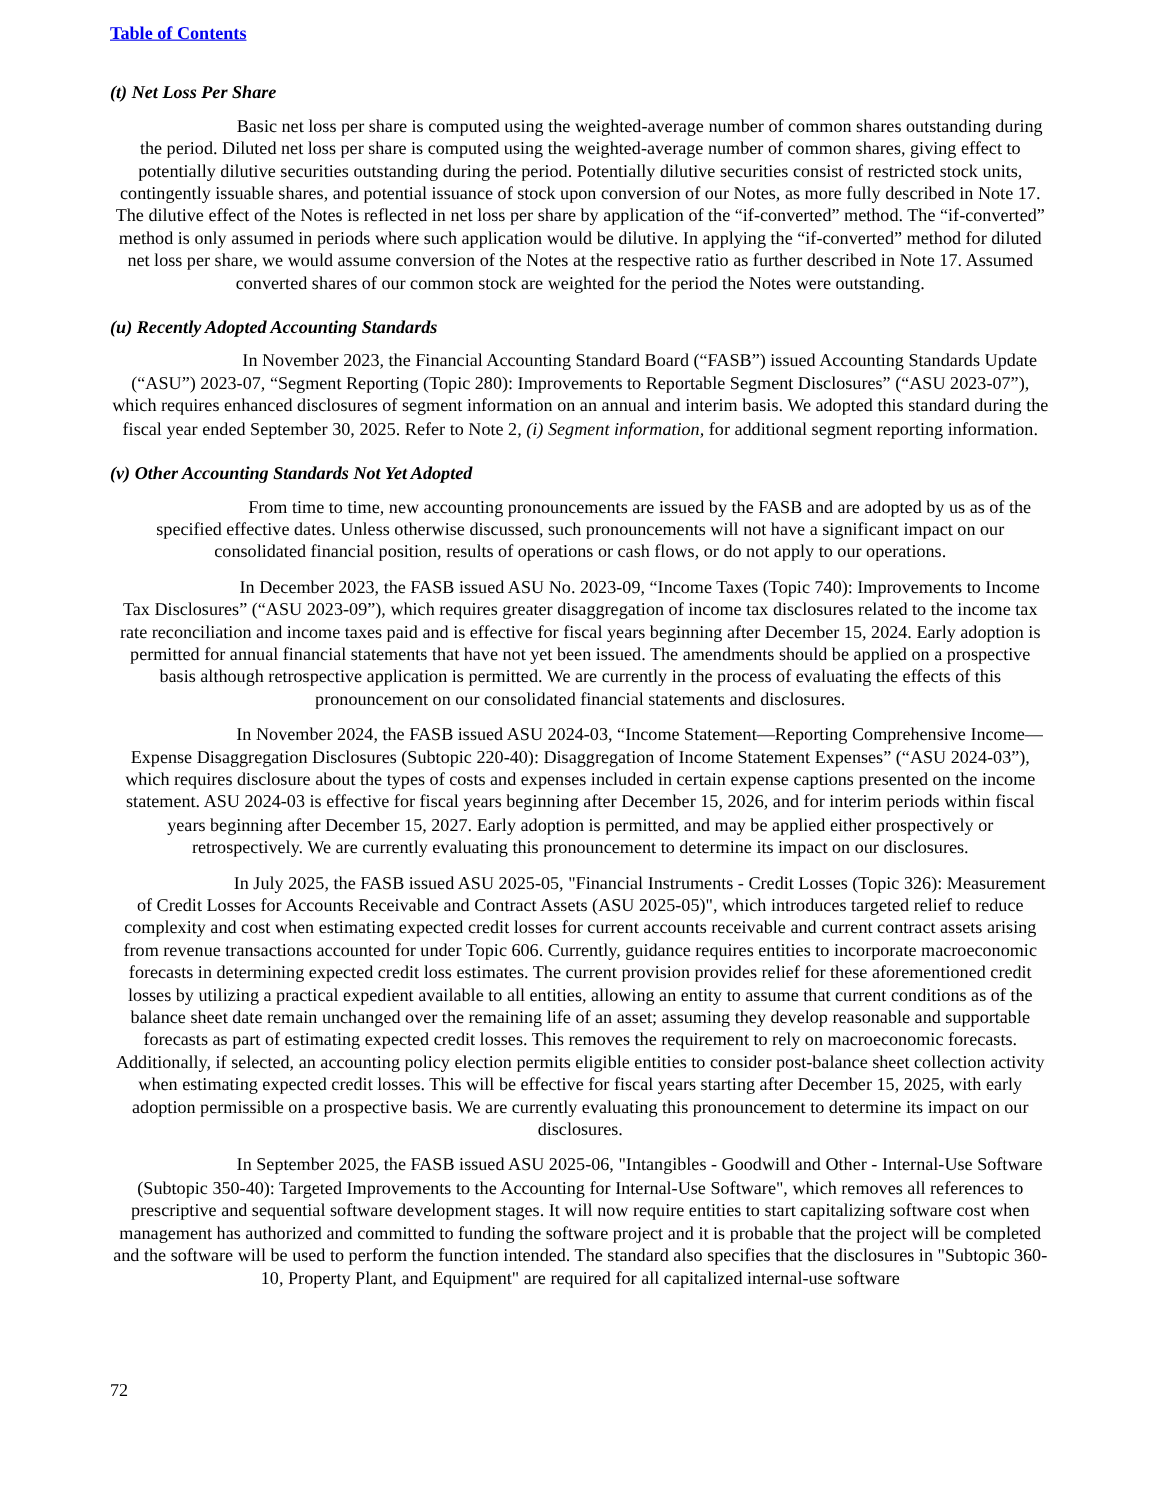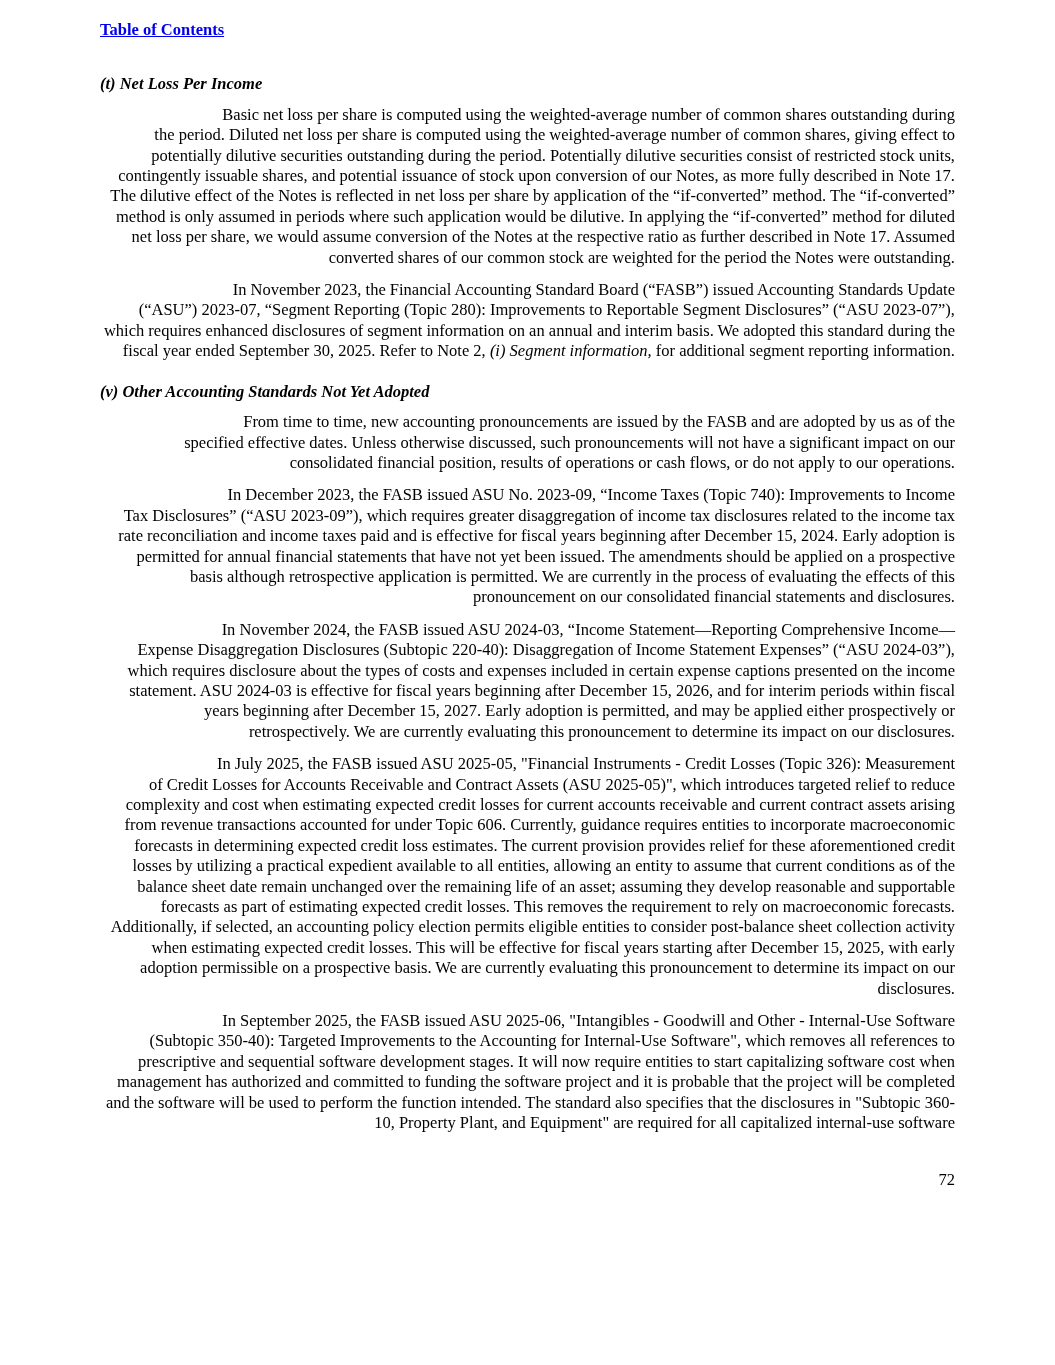--- a/index.html
+++ b/index.html
@@ -30,40 +30,41 @@
   .section-heading {
     font-size: 16.5px;
     font-weight: bold;
     font-style: italic;
     margin: 20px 0 10px 0;
     line-height: 20.4px;
   }
   p.body-para {
     margin: 0 0 12px 0;
     text-indent: 108px;
-    text-align: right;
+    text-align: center;
   }
   .italic { font-style: italic; margin-top: 25px; }
   .page-number {
-    margin-top: 36px;
-    text-align: right;
+    margin-top: 82px;
+    text-align: left;
   }
 </style>
 </head>
 <body>
 
 <div class="page">
 
   <a href="#" class="toc-link" style="color: rgb(0, 0, 238);">Table of Contents</a>
 
   
-  <h3 class="section-heading">(t) Net Loss Per Income</h3>
+  <h3 class="section-heading">(t) Net Loss Per Share</h3>
   <p class="body-para">Basic net loss per share is computed using the weighted-average number of common shares outstanding during the period. Diluted net loss per share is computed using the weighted-average number of common shares, giving effect to potentially dilutive securities outstanding during the period. Potentially dilutive securities consist of restricted stock units, contingently issuable shares, and potential issuance of stock upon conversion of our Notes, as more fully described in Note 17. The dilutive effect of the Notes is reflected in net loss per share by application of the “if-converted” method. The “if-converted” method is only assumed in periods where such application would be dilutive. In applying the “if-converted” method for diluted net loss per share, we would assume conversion of the Notes at the respective ratio as further described in Note 17. Assumed converted shares of our common stock are weighted for the period the Notes were outstanding.</p>
 
   
+  <h3 class="section-heading">(u) Recently Adopted Accounting Standards</h3>
   <p class="body-para"><span>In November 2023, the Financial Accounting Standard Board (“FASB”) issued Accounting Standards Update (“ASU”) 2023-07, “Segment Reporting (Topic 280): Improvements to Reportable Segment Disclosures” (“ASU 2023-07”), which requires enhanced disclosures of segment information on an annual and interim basis. We adopted this standard during the fiscal year ended September 30, 2025. Refer to Note 2, </span><span class="italic">(i) Segment information,</span><span> for additional segment reporting information.</span></p>
 
   
   <h3 class="section-heading">(v) Other Accounting Standards Not Yet Adopted</h3>
   <p class="body-para">From time to time, new accounting pronouncements are issued by the FASB and are adopted by us as of the specified effective dates. Unless otherwise discussed, such pronouncements will not have a significant impact on our consolidated financial position, results of operations or cash flows, or do not apply to our operations.</p>
   <p class="body-para">In December 2023, the FASB issued ASU No. 2023-09, “Income Taxes (Topic 740): Improvements to Income Tax Disclosures” (“ASU 2023-09”), which requires greater disaggregation of income tax disclosures related to the income tax rate reconciliation and income taxes paid and is effective for fiscal years beginning after December 15, 2024. Early adoption is permitted for annual financial statements that have not yet been issued. The amendments should be applied on a prospective basis although retrospective application is permitted. We are currently in the process of evaluating the effects of this pronouncement on our consolidated financial statements and disclosures.</p>
   <p class="body-para">In November 2024, the FASB issued ASU 2024-03, “Income Statement—Reporting Comprehensive Income—Expense Disaggregation Disclosures (Subtopic 220-40): Disaggregation of Income Statement Expenses” (“ASU 2024-03”), which requires disclosure about the types of costs and expenses included in certain expense captions presented on the income statement. ASU 2024-03 is effective for fiscal years beginning after December 15, 2026, and for interim periods within fiscal years beginning after December 15, 2027. Early adoption is permitted, and may be applied either prospectively or retrospectively. We are currently evaluating this pronouncement to determine its impact on our disclosures.</p>
   <p class="body-para">In July 2025, the FASB issued ASU 2025-05, "Financial Instruments - Credit Losses (Topic 326): Measurement of Credit Losses for Accounts Receivable and Contract Assets (ASU 2025-05)", which introduces targeted relief to reduce complexity and cost when estimating expected credit losses for current accounts receivable and current contract assets arising from revenue transactions accounted for under Topic 606. Currently, guidance requires entities to incorporate macroeconomic forecasts in determining expected credit loss estimates. The current provision provides relief for these aforementioned credit losses by utilizing a practical expedient available to all entities, allowing an entity to assume that current conditions as of the balance sheet date remain unchanged over the remaining life of an asset; assuming they develop reasonable and supportable forecasts as part of estimating expected credit losses. This removes the requirement to rely on macroeconomic forecasts. Additionally, if selected, an accounting policy election permits eligible entities to consider post-balance sheet collection activity when estimating expected credit losses. This will be effective for fiscal years starting after December 15, 2025, with early adoption permissible on a prospective basis. We are currently evaluating this pronouncement to determine its impact on our disclosures.</p>
   <p class="body-para">In September 2025, the FASB issued ASU 2025-06, "Intangibles - Goodwill and Other - Internal-Use Software (Subtopic 350-40): Targeted Improvements to the Accounting for Internal-Use Software", which removes all references to prescriptive and sequential software development stages. It will now require entities to start capitalizing software cost when management has authorized and committed to funding the software project and it is probable that the project will be completed and the software will be used to perform the function intended. The standard also specifies that the disclosures in "Subtopic 360-10, Property Plant, and Equipment" are required for all capitalized internal-use software</p>
 

